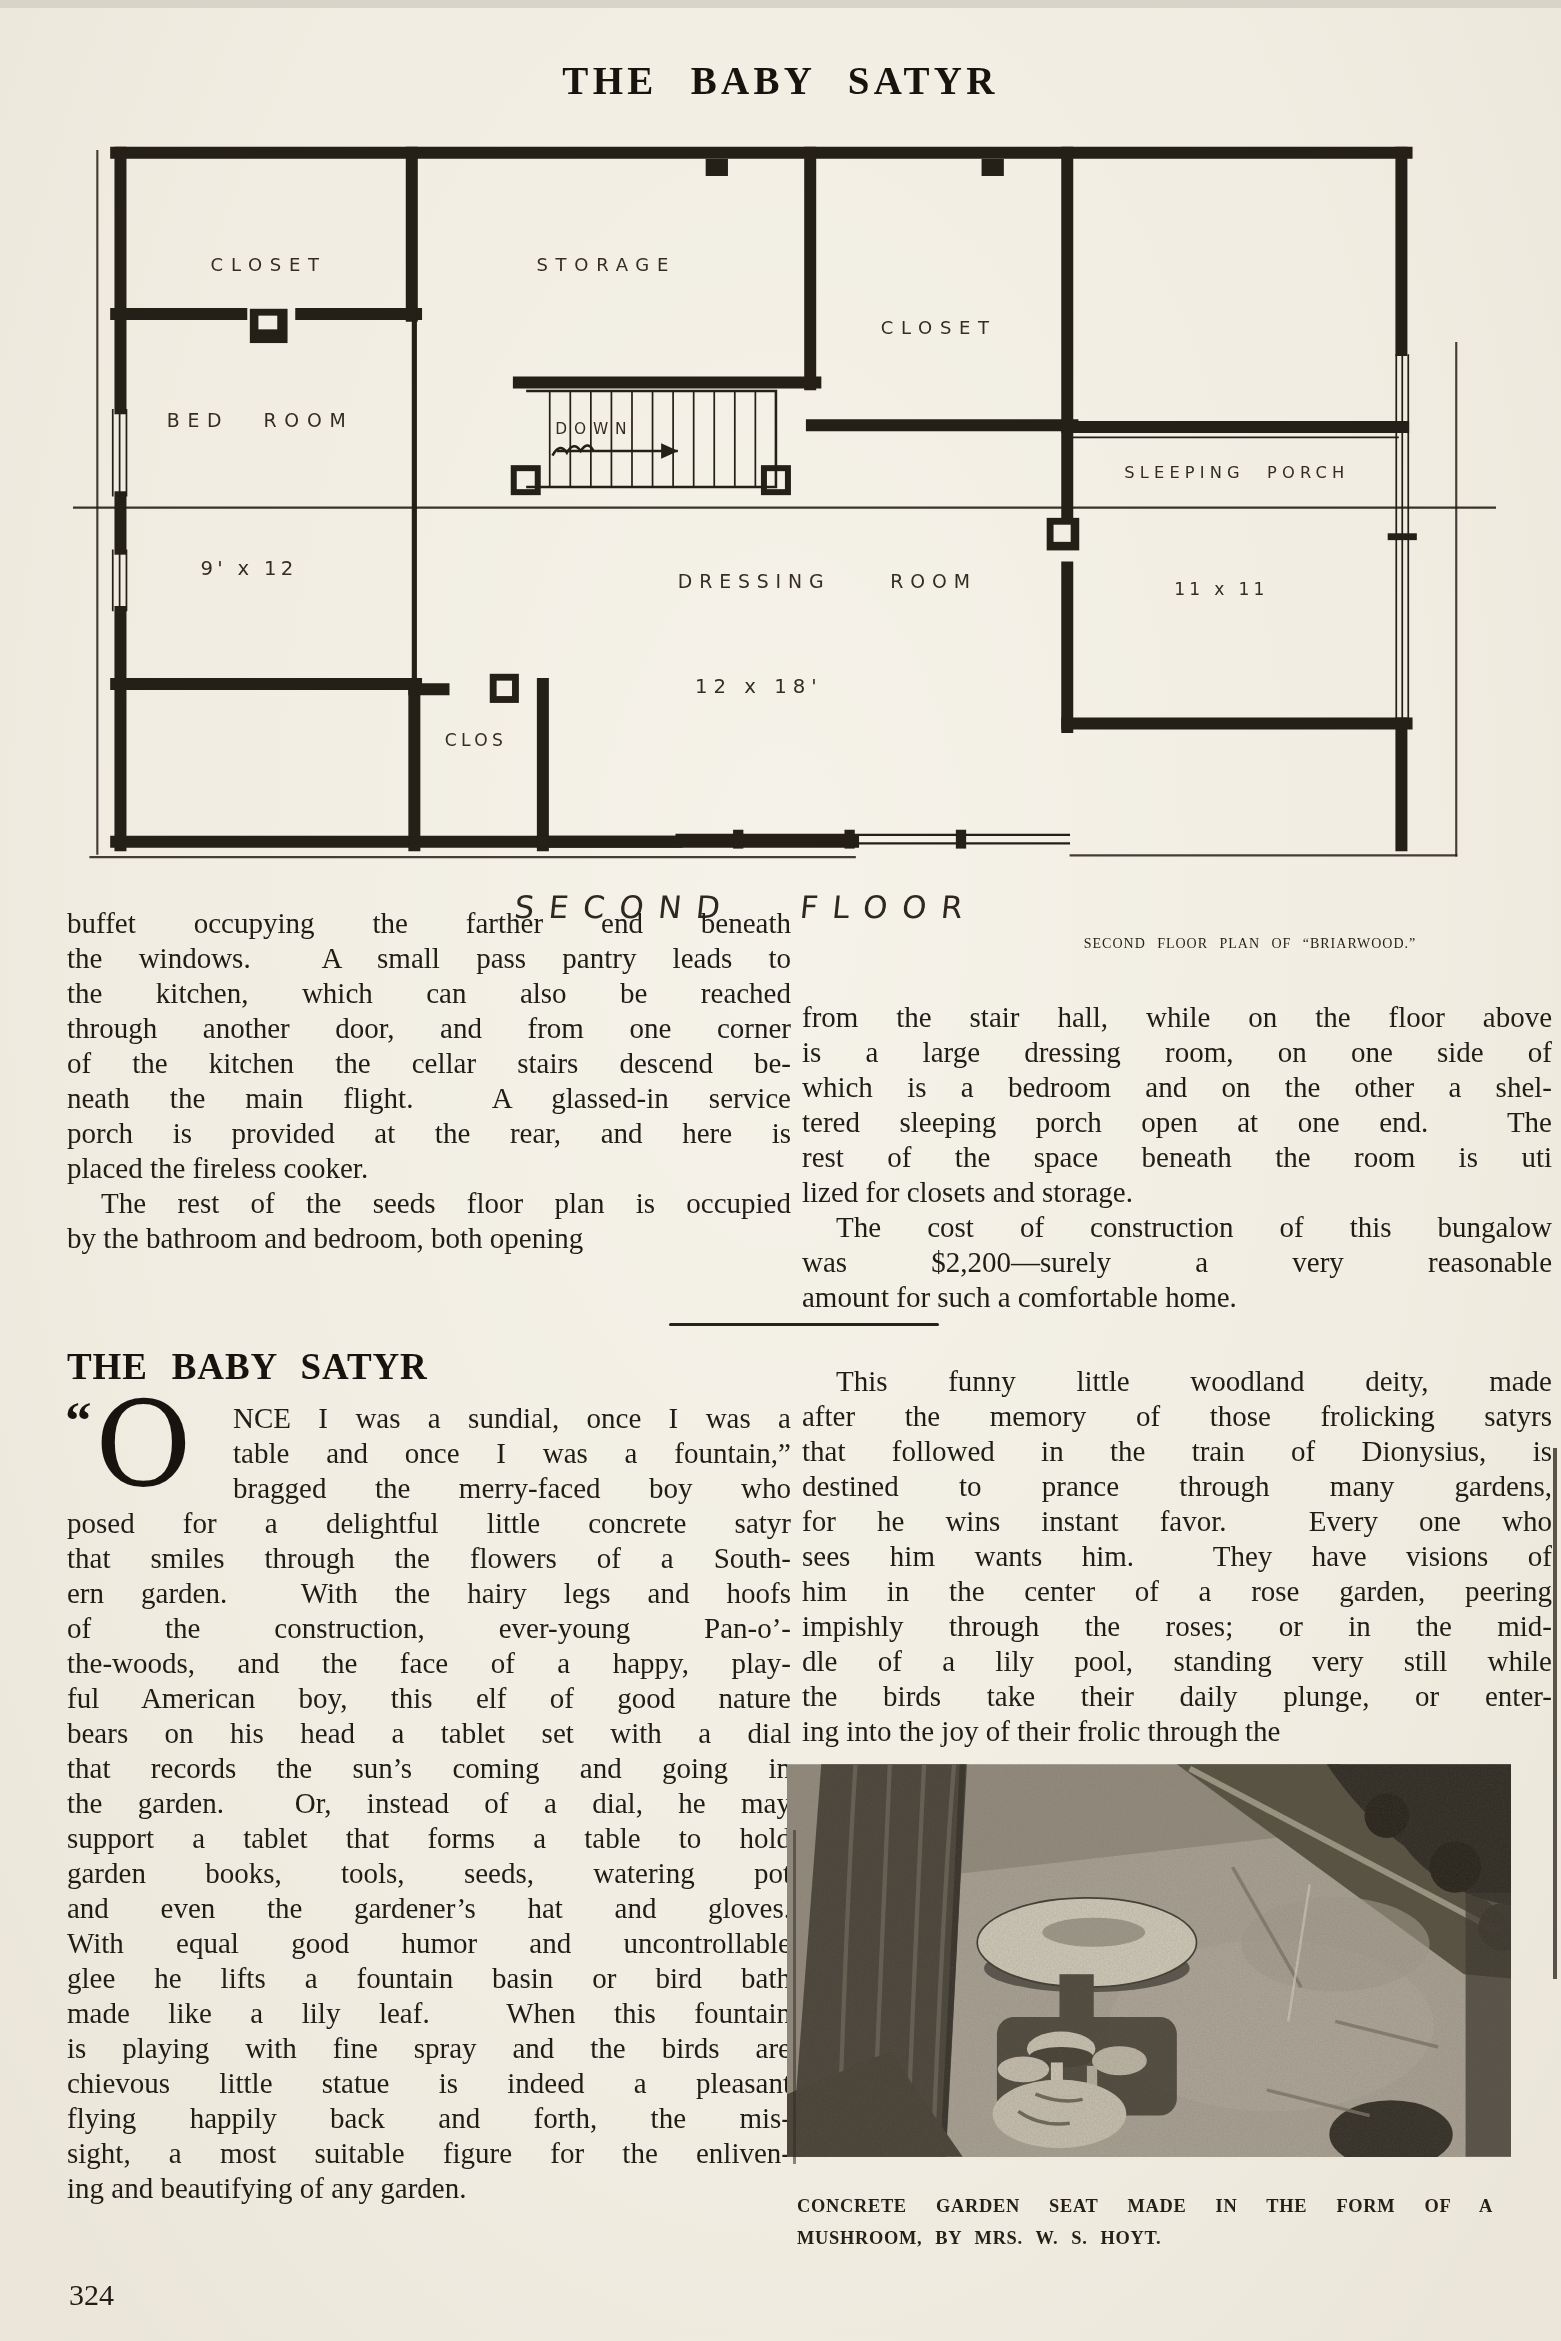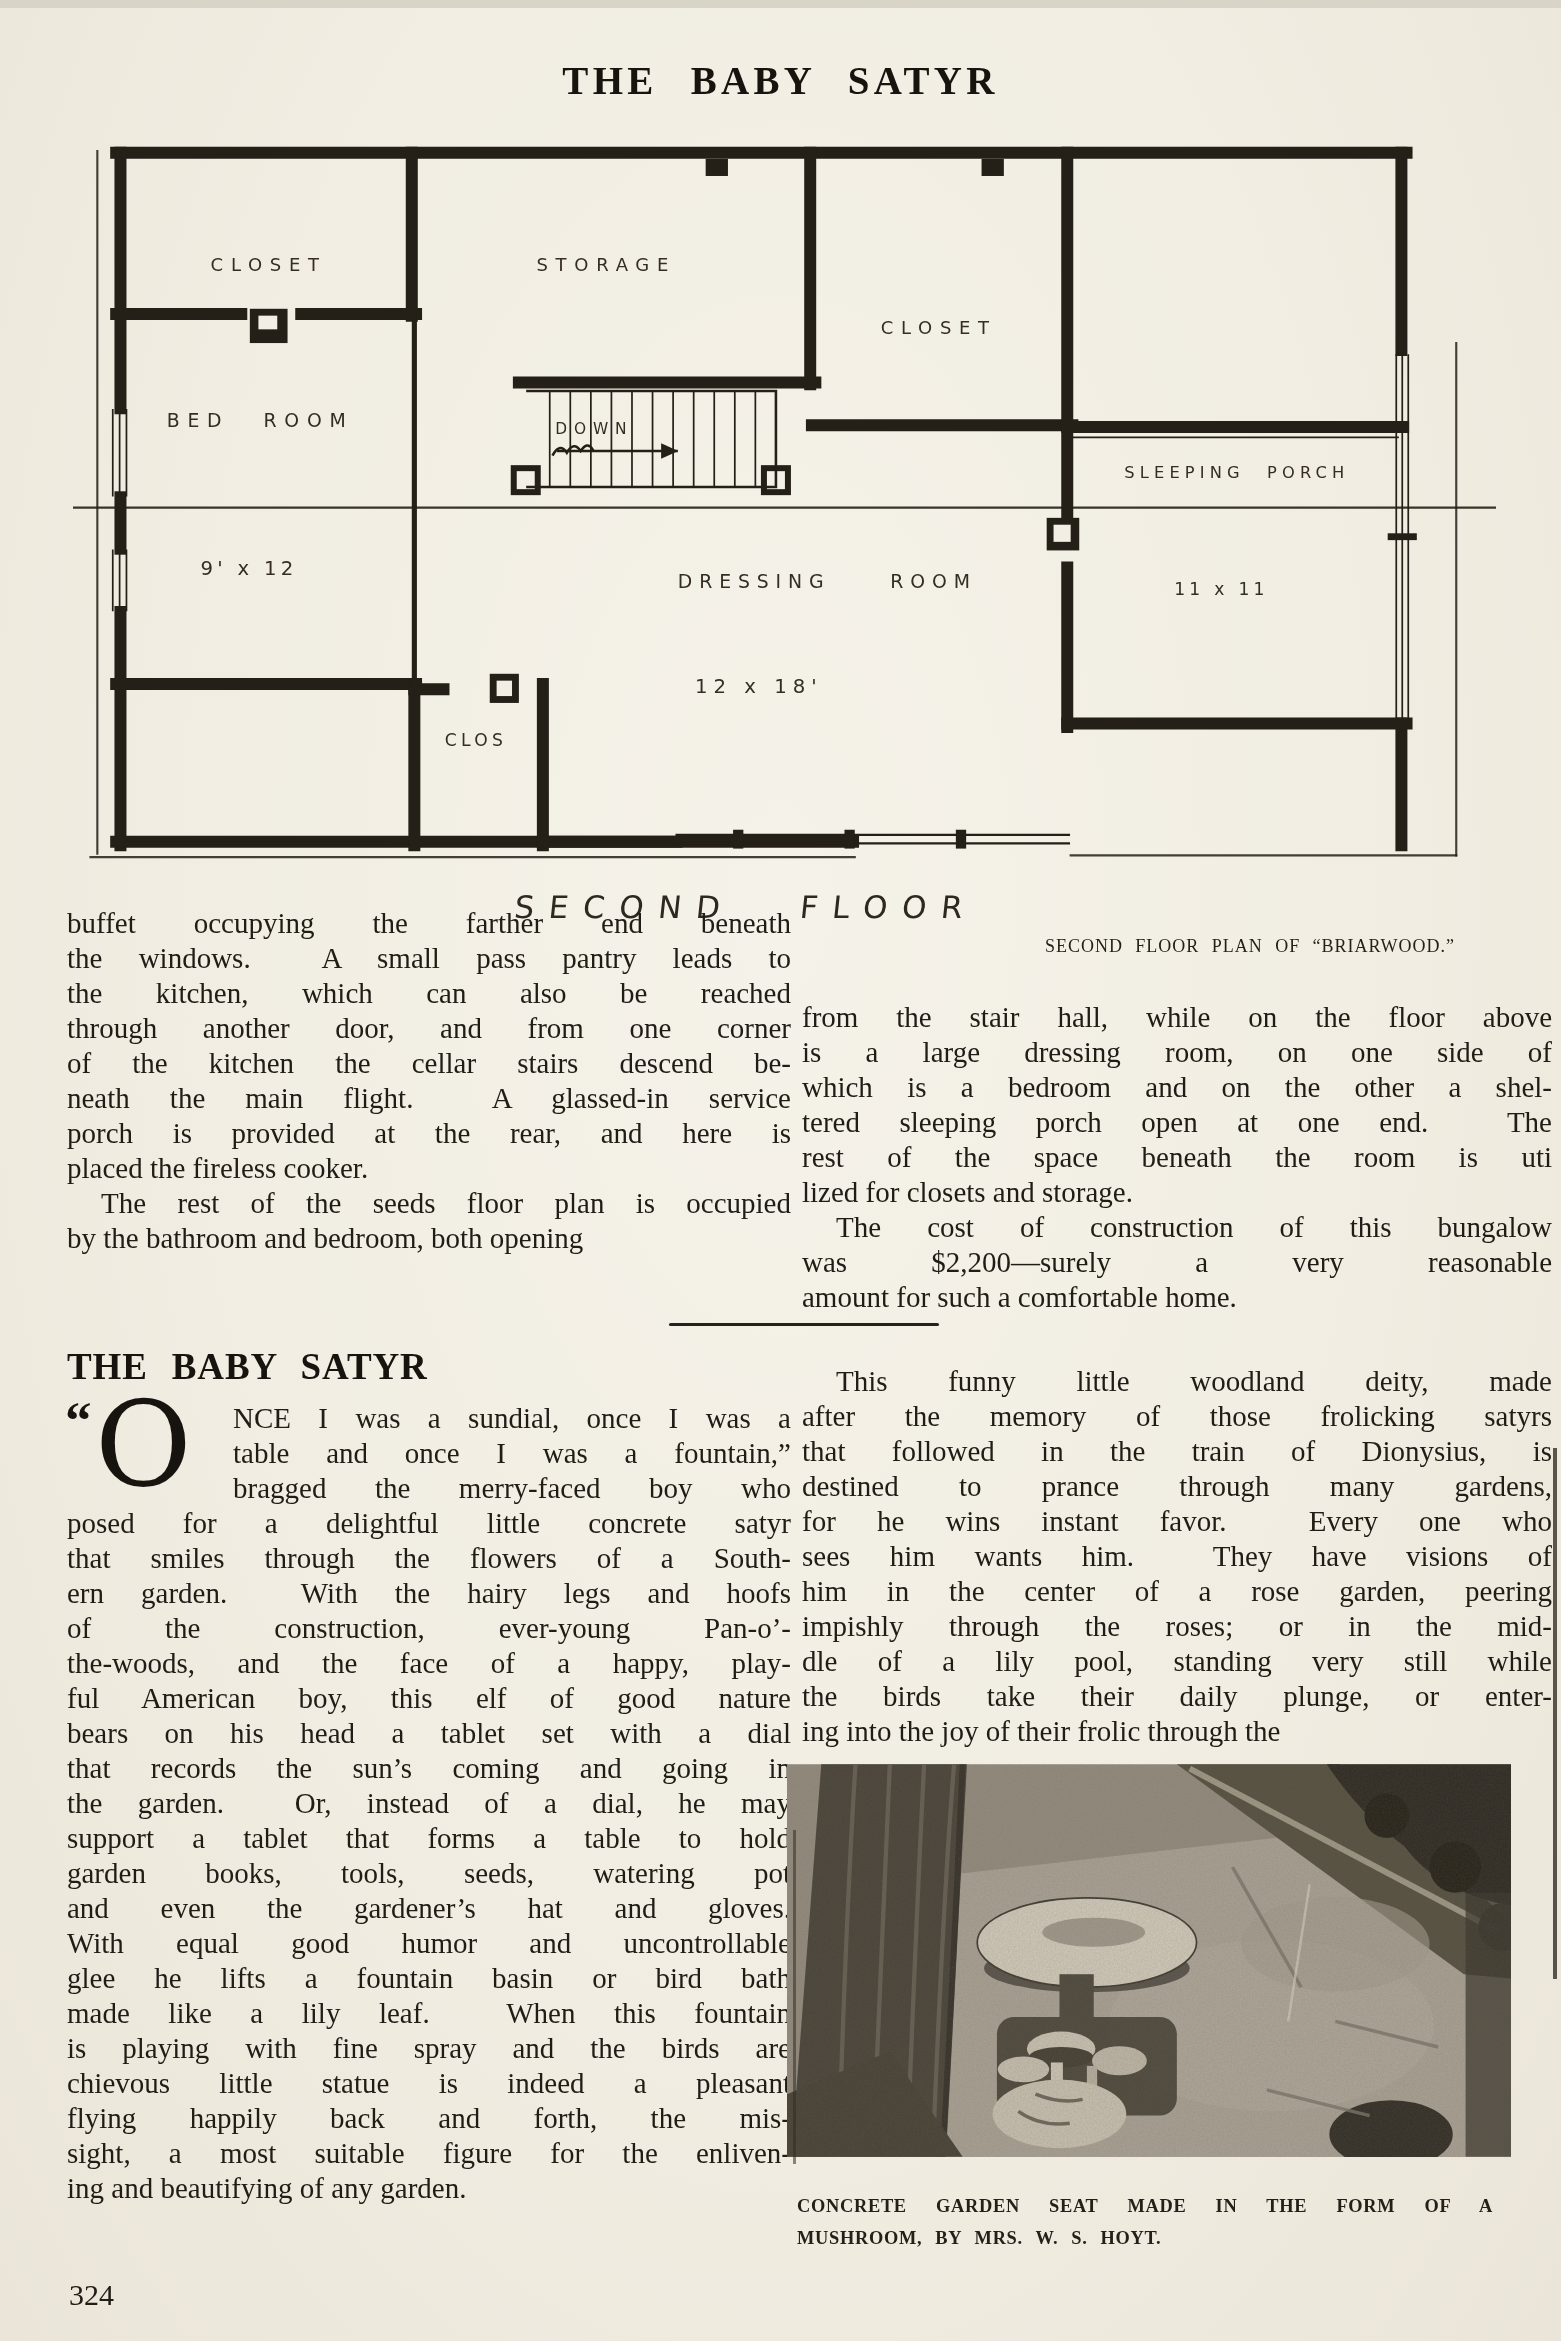--- a/index.html
+++ b/index.html
@@ -9,21 +9,21 @@
   .abs{position:absolute;}
   .title{top:50px;left:0;width:100%;text-align:center;font-size:39px;font-weight:bold;
          letter-spacing:4.3px;word-spacing:19px;color:#17130e;}
   
   .plan{left:73px;top:126px;width:1423px;height:763px;}
   .plabel{font-family:"DejaVu Sans",sans-serif;fill:#352d21;}
   
   .floorlabel{top:881px;left:403px;width:686px;text-align:center;
               font-family:"DejaVu Sans",sans-serif;font-size:31px;letter-spacing:14.6px;
               word-spacing:41px;color:#2e2820;transform:skewX(-6deg);}
-  .plancap{top:928px;left:967px;width:566px;text-align:center;font-size:18px;
+  .plancap{top:928px;left:967px;width:566px;text-align:center;font-size:14px;
            letter-spacing:1px;word-spacing:6.9px;color:#241f18;}
   
   .col{position:absolute;}
   .colA{left:67px;width:724px;}
   .colB{left:802px;width:750px;}
   .tline{height:35px;line-height:35px;font-size:29px;white-space:nowrap;
          box-sizing:border-box;width:100%;}
   .j{text-align:justify;text-align-last:justify;}
   .last{text-align:left;}
   .ind{text-indent:34px;}

